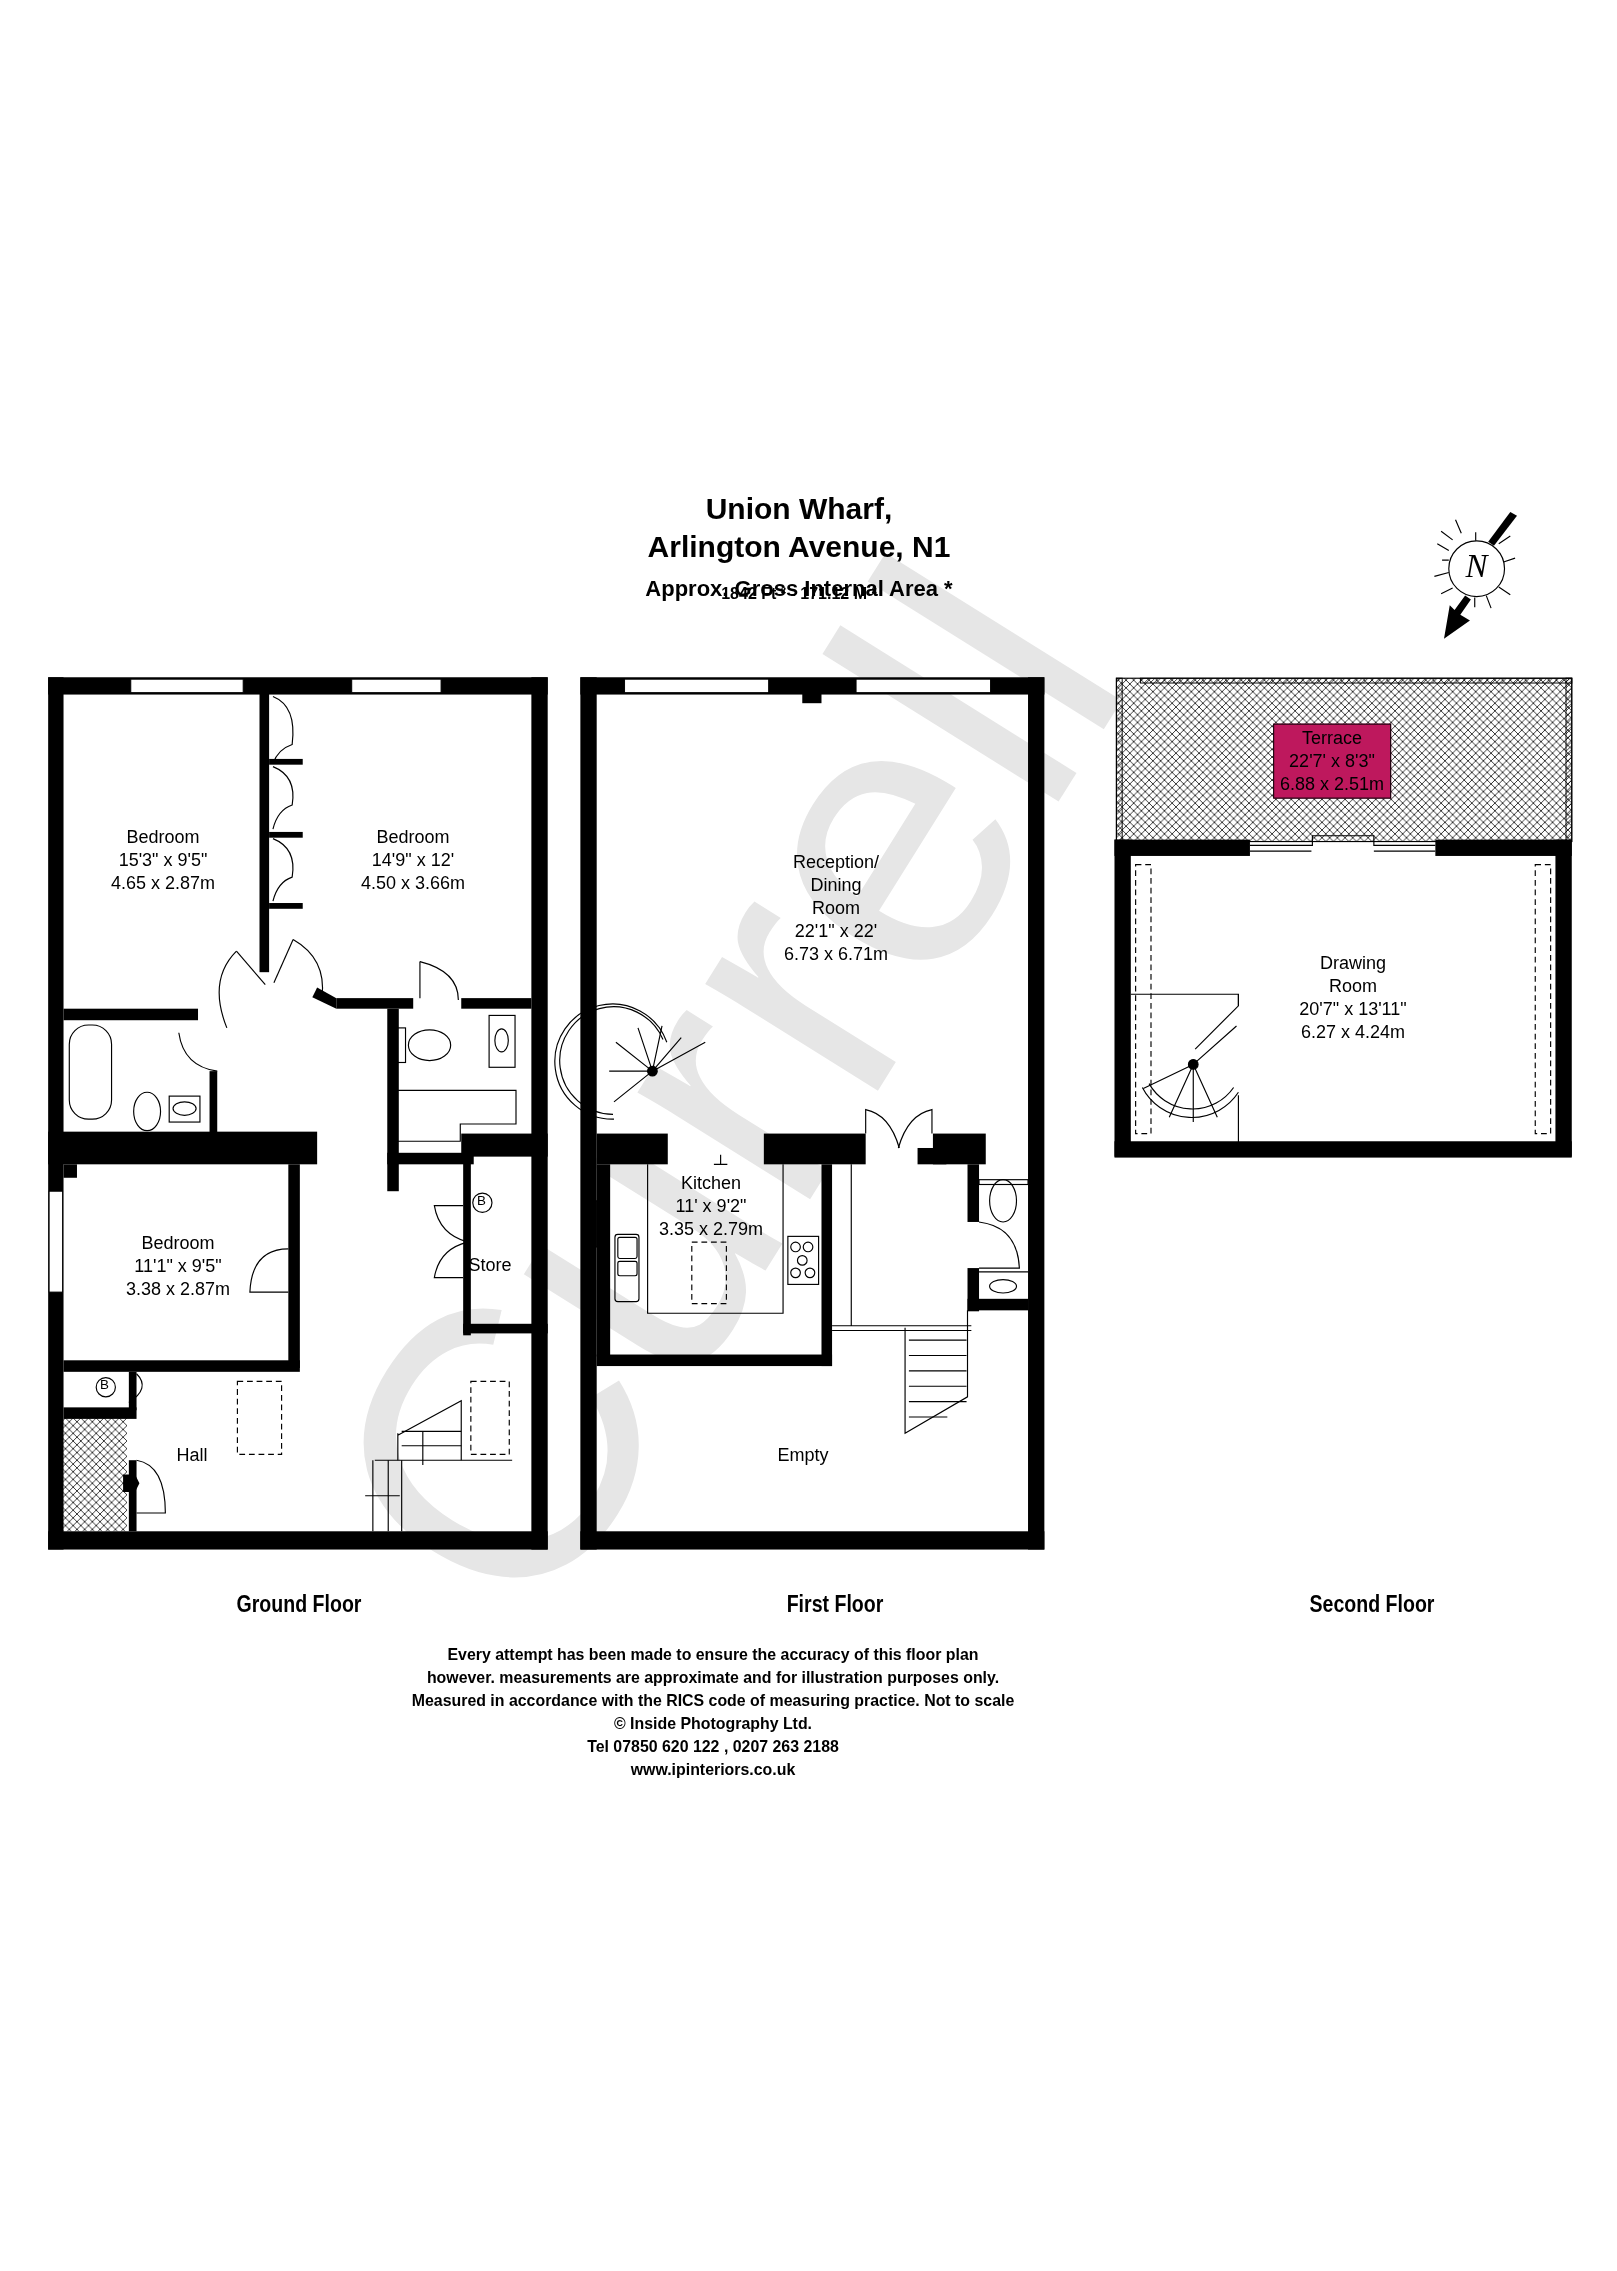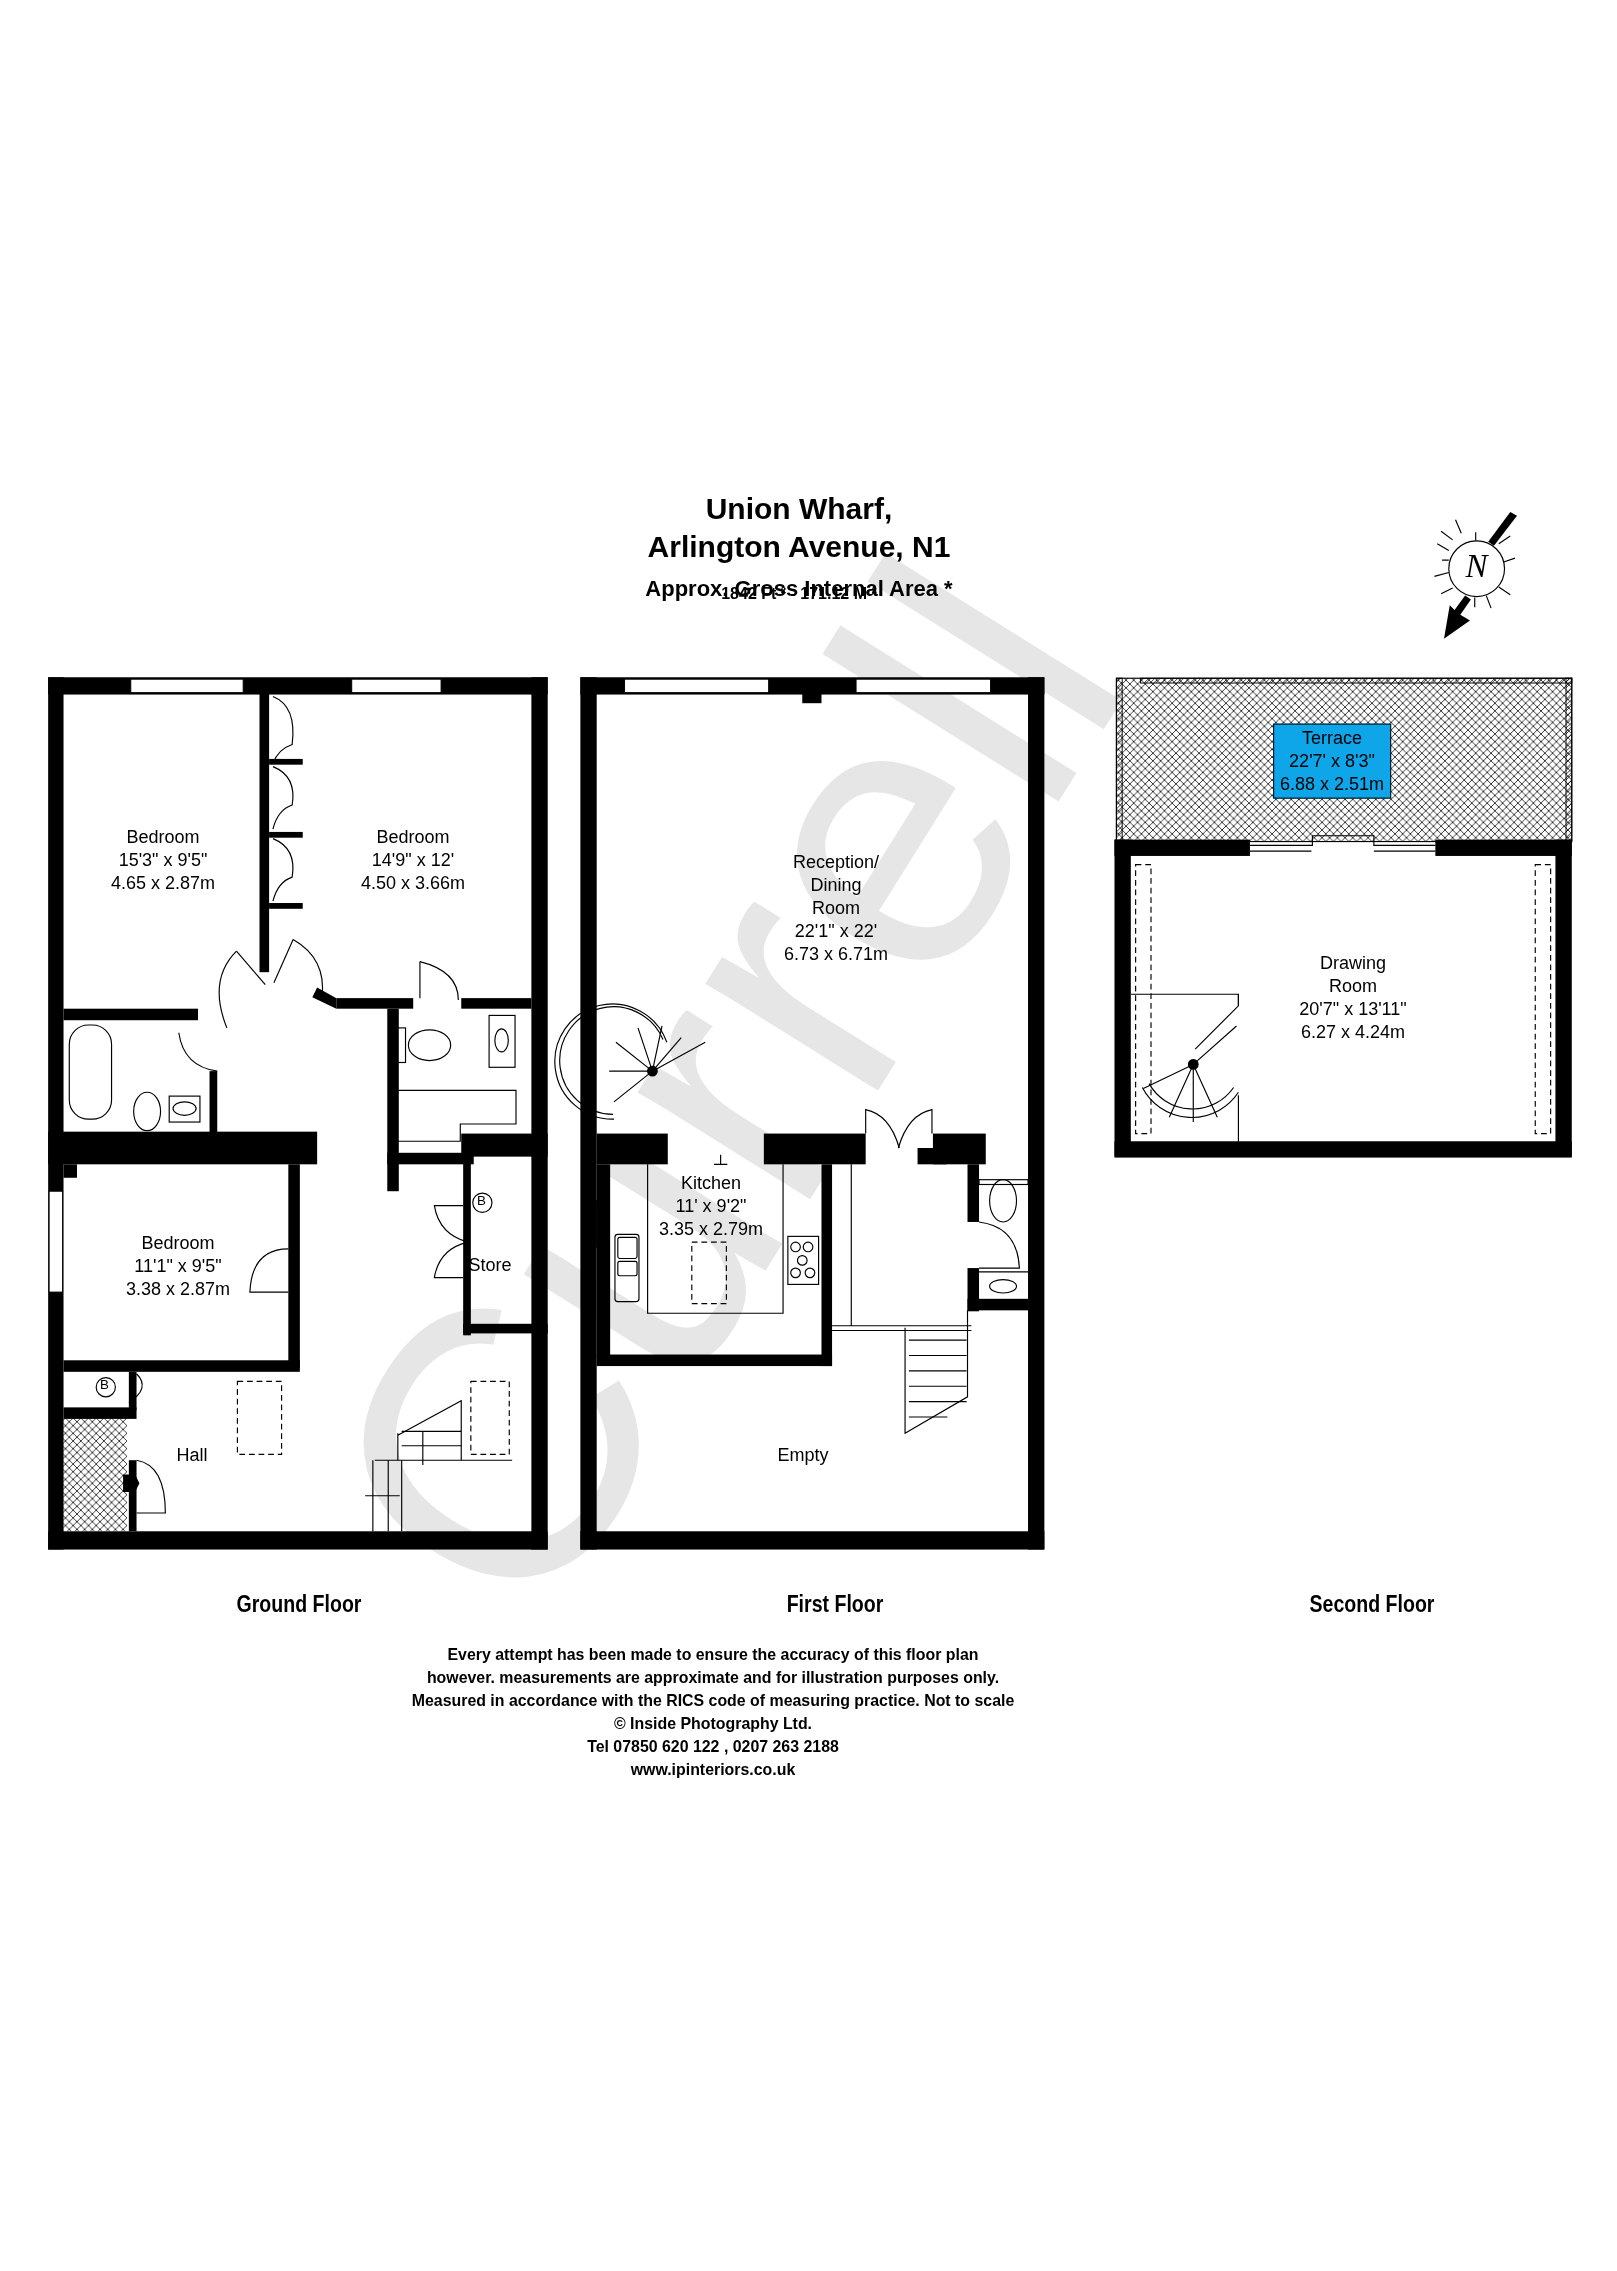--- a/index.html
+++ b/index.html
@@ -8,21 +8,21 @@
   .title{left:0;width:1598px;text-align:center;font-weight:bold;}
   .t1{top:492px;font-size:30px;}
   .t2{top:530px;font-size:30px;}
   .t3{top:576px;font-size:22px;}
   .t4{top:585px;font-size:16px;}
   .floor-label{font-weight:bold;font-size:23px;text-align:center;width:288px;transform:scaleX(0.85);}
   .disclaimer{left:0;width:1426px;text-align:center;font-weight:bold;font-size:17.3px;line-height:23px;top:1643px;}
   .disclaimer div{transform:scaleX(0.92);}
   .room{position:absolute;text-align:center;font-size:18px;line-height:23px;transform:translate(-50%,-50%);white-space:nowrap;}
   .room span{display:block;}
-  .terrace-box{background:#0ea5e9;border:1.4px solid #000;padding:1.9px 5.8px;}
+  .terrace-box{background:#be185d;border:1.4px solid #000;padding:1.9px 5.8px;}
   svg{position:absolute;left:0;top:0;}
 </style>
 </head>
 <body>
 
 <svg width="1618" height="2271" viewBox="0 0 1684 2364">
   <defs>
     <pattern id="hatch" width="8" height="8" patternUnits="userSpaceOnUse">
       <path d="M0,0 L8,8 M8,0 L0,8" stroke="#000" stroke-width="0.8"></path>
     </pattern>

